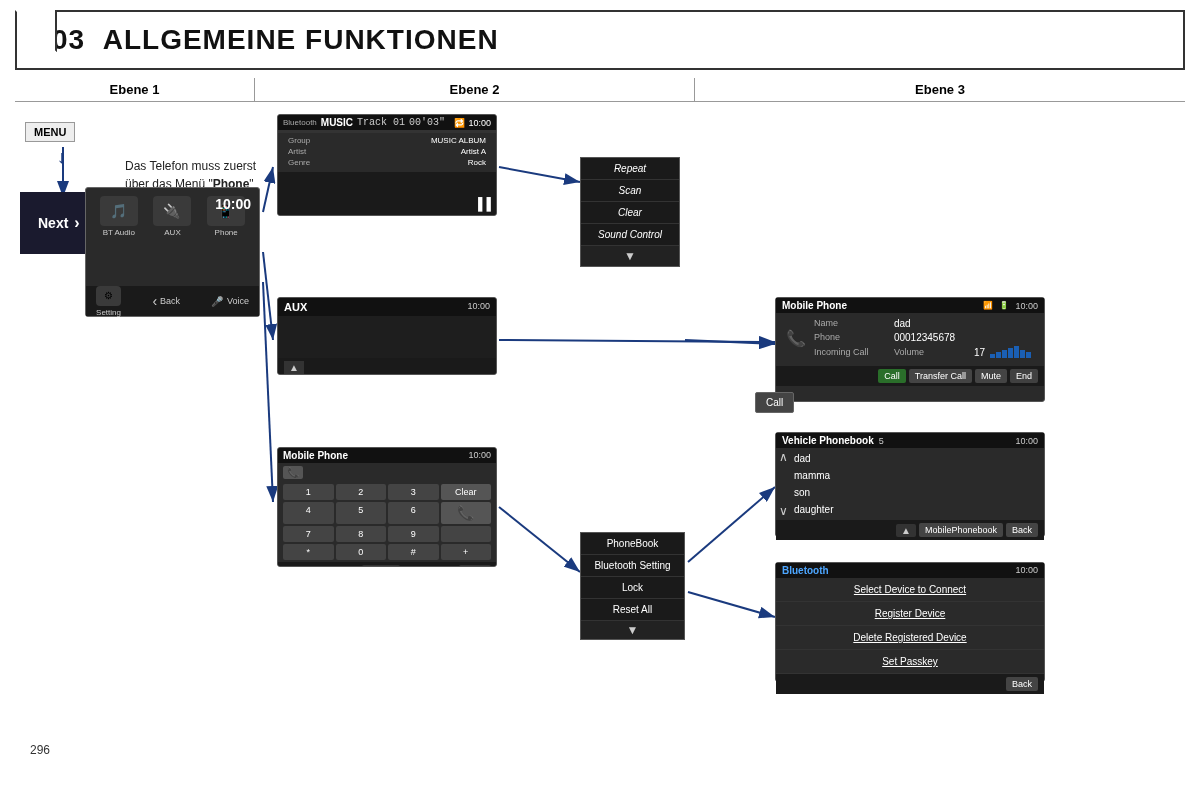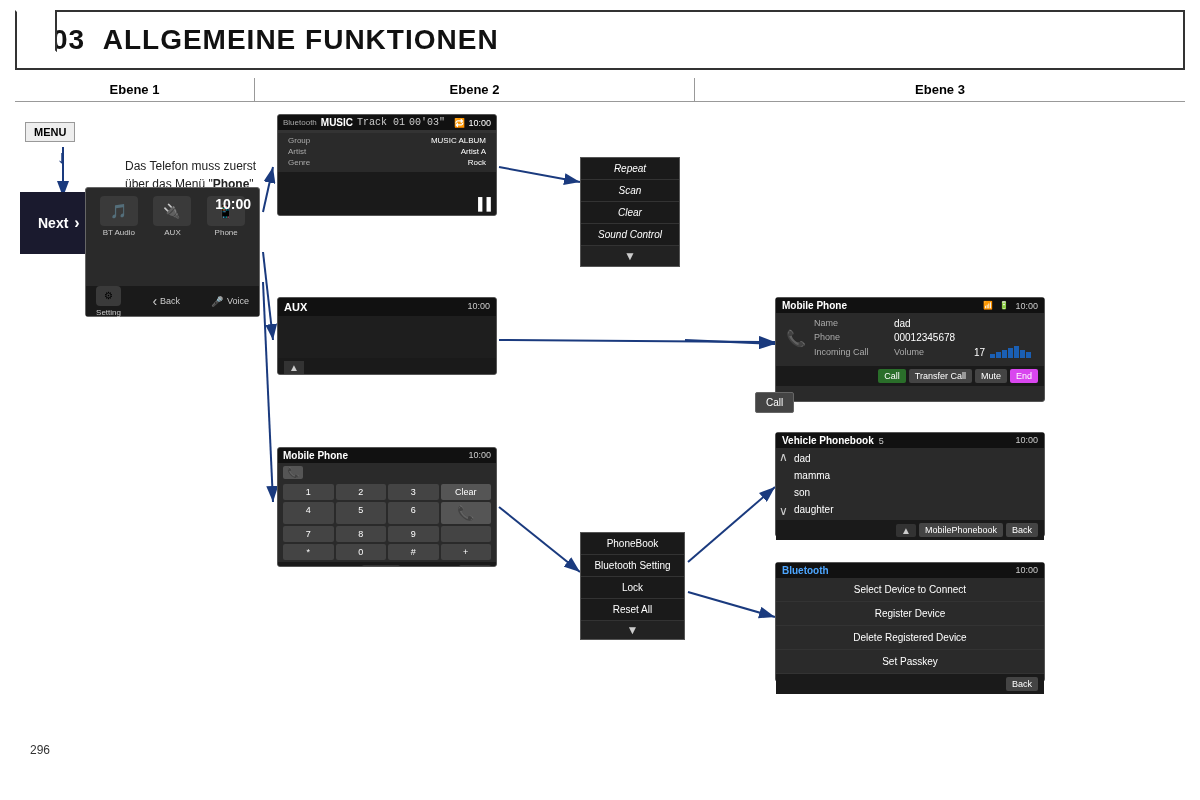--- a/index.html
+++ b/index.html
@@ -343,20 +343,21 @@
       height: 105px;
       background: #2a2a2a;
       border: 1px solid #555;
       border-radius: 3px;
     }
     .pb-header {
       background: #111;
       display: flex;
       justify-content: space-between;
       padding: 2px 6px;
+      align-items: center;
     }
     .pb-title { font-size: 10px; color: #fff; font-weight: bold; }
     .pb-count { font-size: 9px; color: #ccc; }
     .pb-time { font-size: 9px; color: #ccc; }
     .pb-body { padding: 2px 0; position: relative; }
     .pb-scroll-up { position: absolute; left: 3px; top: 2px; font-size: 12px; color: #ccc; }
     .pb-scroll-down { position: absolute; left: 3px; bottom: 2px; font-size: 12px; color: #ccc; }
     .pb-entry { padding: 3px 6px 3px 18px; font-size: 10px; color: #fff; }
     .pb-footer {
       display: flex;
@@ -386,20 +387,21 @@
       padding: 2px 6px;
     }
     .bt-settings-title { font-size: 10px; color: #4da6ff; font-weight: bold; }
     .bt-settings-time { font-size: 9px; color: #ccc; }
     .bt-option {
       padding: 6px 10px;
       font-size: 10px;
       color: #fff;
       border-bottom: 1px solid #333;
       text-align: center;
+      text-decoration: underline;
     }
     .bt-option:last-child { border-bottom: none; }
     .bt-footer {
       display: flex;
       justify-content: flex-end;
       padding: 3px 6px;
       background: #1a1a1a;
     }
     .bt-footer-btn { font-size: 9px; color: #fff; background: #444; padding: 2px 6px; border-radius: 2px; }
 
@@ -656,21 +658,21 @@
               </div>
             </div>
           </div>
         </div>
       </div>
     </div>
     <div class="incoming-footer">
       <span class="incoming-btn incoming-call-btn">Call</span>
       <span class="incoming-btn">Transfer Call</span>
       <span class="incoming-btn">Mute</span>
-      <span class="incoming-btn" style="background:#d946ef;">End</span>
+      <span class="incoming-btn" style="background:#404040;">End</span>
     </div>
   </div>
 
   <div class="call-btn-outside">Call</div>
 
   <div class="phonebook-screen">
     <div class="pb-header">
       <div style="display:flex; gap:5px; align-items:center;">
         <span class="pb-title">Vehicle Phonebook</span>
         <span class="pb-count">5</span>

